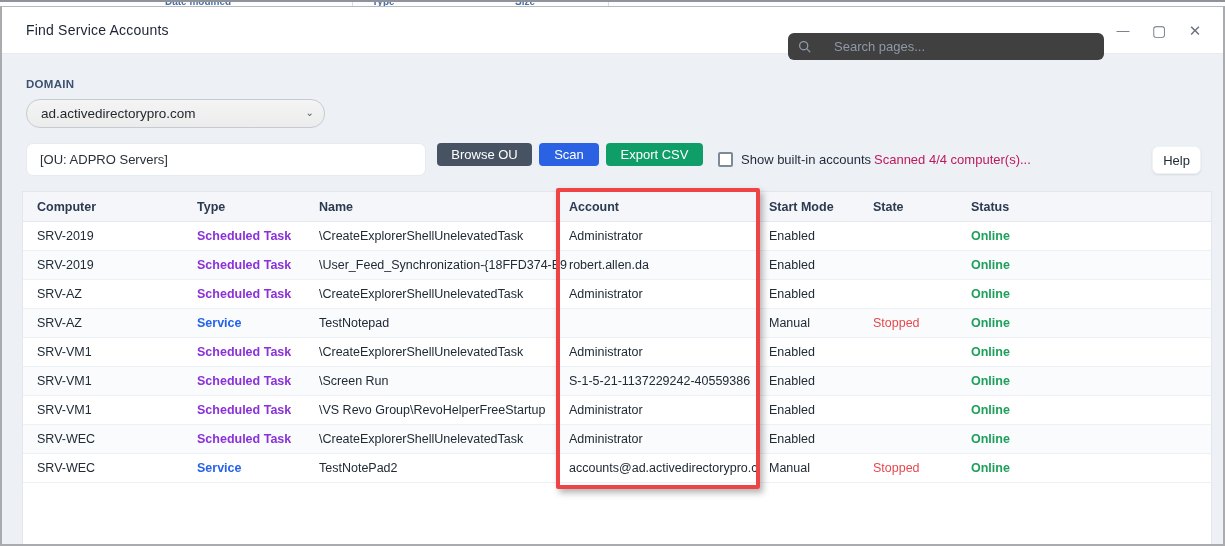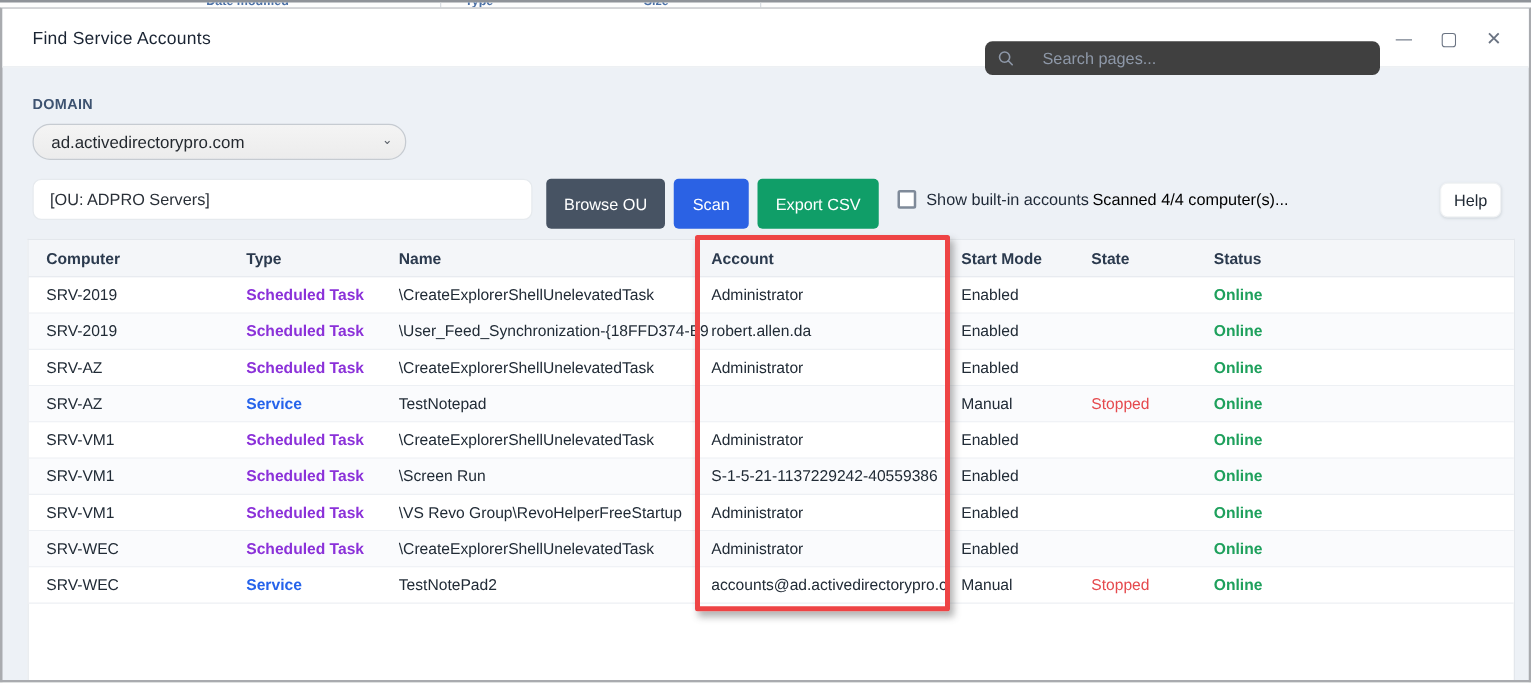--- a/index.html
+++ b/index.html
@@ -27,29 +27,29 @@
   .win-btn { width:36px; height:30px; display:flex; align-items:center; justify-content:center; color:#6a7382; font-size:13px; cursor:default; }
 
   
   .domain-label { position:absolute; left:24px; top:71px; font-size:11.5px; font-weight:bold; color:#3d5270; letter-spacing:.3px; }
   .domain-select { position:absolute; left:24px; top:92px; width:299px; height:29px; background:linear-gradient(#f4f4f4,#ececec); border:1px solid #c6cbd1; border-radius:14px; display:flex; align-items:center; justify-content:space-between; padding:0 10px 0 14px; }
   .domain-select .val { font-size:13.5px; color:#24292f; }
   .domain-select .chev { font-size:10px; color:#555c64; margin-top:-3px; }
 
   .ou-input { position:absolute; left:24px; top:136px; width:400px; height:33px; background:#ffffff; border:1px solid #e6eaee; border-radius:7px; display:flex; align-items:center; padding:0 13px; font-size:13px; color:#2a3038; }
 
-  .btn { position:absolute; top:136px; height:40px; border:none; border-radius:4px; color:#ffffff; font-size:13px; font-family:"Liberation Sans", sans-serif; display:flex; align-items:center; justify-content:center; cursor:pointer; }
+  .btn { position:absolute; top:136px; height:23px; border:none; border-radius:4px; color:#ffffff; font-size:13px; font-family:"Liberation Sans", sans-serif; display:flex; align-items:center; justify-content:center; cursor:pointer; }
   .btn-browse { left:435px; width:95px; background:#475363; }
   .btn-scan   { left:537px; width:60px; background:#2b62e4; }
   .btn-export { left:604px; width:97px; background:#109e68; }
 
   .chk-wrap { position:absolute; left:716px; top:136px; height:33px; display:flex; align-items:center; gap:8px; }
   .checkbox { width:15px; height:15px; background:#ffffff; border:2px solid #7f8a99; border-radius:2px; }
   .chk-label { font-size:13px; color:#1f2937; }
-  .scan-status { position:absolute; left:872px; top:136px; height:33px; display:flex; align-items:center; font-size:13px; color:#000000; }
+  .scan-status { position:absolute; left:872px; top:136px; height:33px; display:flex; align-items:center; font-size:13px; color:#be185d; }
   .btn-help { position:absolute; left:1150px; top:139px; width:49px; height:28px; background:#ffffff; color:#222b36; border:1px solid #f0f2f4; border-radius:6px; box-shadow:0 1px 2px rgba(140,150,160,.25); font-size:13px; display:flex; align-items:center; justify-content:center; cursor:pointer; }
 
   
   .table-panel { position:absolute; left:20px; top:184px; width:1190px; bottom:0; background:#ffffff; border:1px solid #e3e7ec; border-bottom:none; }
   .thead { position:relative; height:30px; background:#f4f6f9; border-bottom:1px solid #e4e8ed; }
   .th { position:absolute; top:0; line-height:30px; font-size:12.5px; font-weight:bold; color:#2b3a4e; }
   .tr { position:relative; height:29px; border-bottom:1px solid #edf0f4; background:#ffffff; }
   .tr:nth-child(even) { background:#fafbfd; }
   .td { position:absolute; top:0; line-height:29px; font-size:12.5px; color:#212b36; white-space:nowrap; overflow:hidden; }
 

